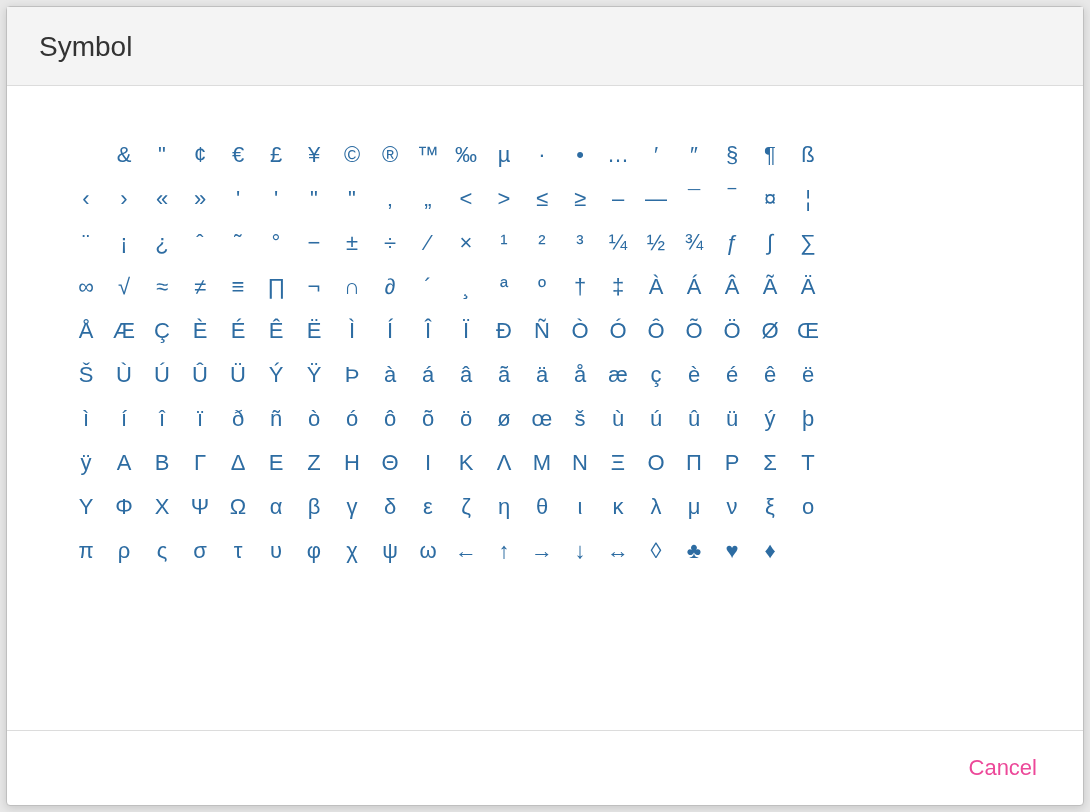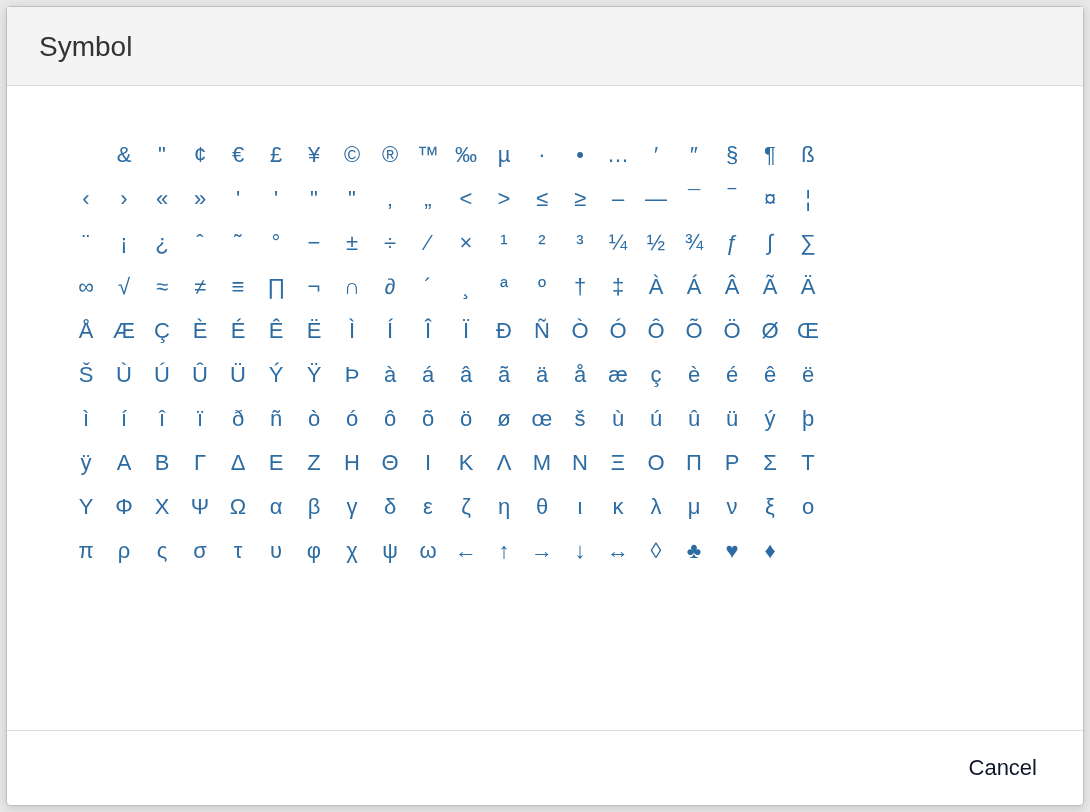--- a/index.html
+++ b/index.html
@@ -64,21 +64,21 @@
     .dialog-footer {
       border-top: 1px solid #dcdcdc;
       padding: 18px 36px;
       display: flex;
       justify-content: flex-end;
     }
     .btn-cancel {
       background: none;
       border: none;
       font-size: 22px;
-      color: #0f172a;
+      color: #ec4899;
       cursor: pointer;
       padding: 6px 10px;
       font-family: inherit;
     }
   </style>
 </head>
 <body>
 
 <div class="dialog">
   <div class="dialog-header">

